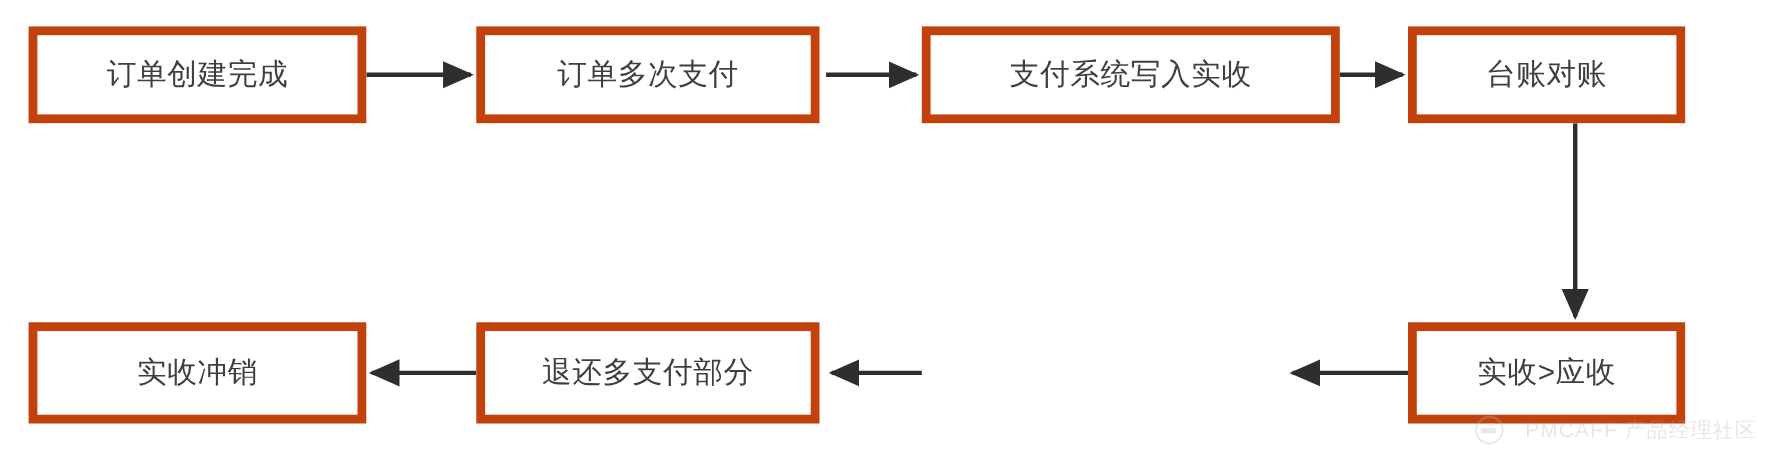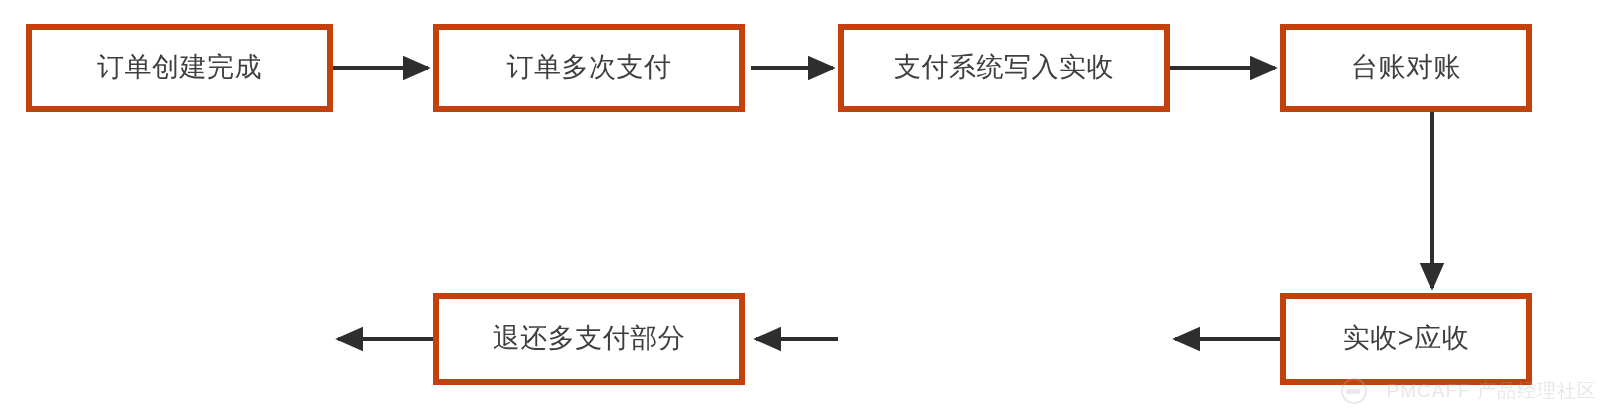--- a/index.html
+++ b/index.html
@@ -13,41 +13,41 @@
   #canvas {
     position: relative;
     width: 1615px;
     height: 410px;
     background: #ffffff;
     overflow: hidden;
   }
   .node {
     position: absolute;
     box-sizing: border-box;
-    border: 6px solid #c2410c;
+    border: 8px solid #c2410c;
     background: #ffffff;
     display: flex;
     align-items: center;
     justify-content: center;
     z-index: 3;
   }
   .node-label {
     font-size: 27px;
     line-height: 1.1;
     color: #3f3f3f;
     letter-spacing: 0.5px;
     white-space: nowrap;
     font-weight: 400;
   }
   
   .row-top  { top: 24px;  height: 88px; }
   .row-bot  { top: 293px; height: 92px; }
   .col-1 { left: 26px;   width: 307px; }
   .col-2 { left: 433px;  width: 312px; }
-  .col-3 { left: 838px;  width: 332px; }
+  .col-3 { left: 838px;  width: 380px; }
   .col-4 { left: 1280px; width: 252px; }
 
   
   #edges {
     position: absolute;
     left: 0; top: 0;
     width: 1615px;
     height: 410px;
     z-index: 2;
   }
@@ -138,19 +138,22 @@
   <div class="node row-top col-4">
     <span class="node-label">台账对账</span>
   </div>
 
   <div class="node row-bot col-4">
     <span class="node-label">实收&gt;应收</span>
   </div>
   <div class="node row-bot col-2">
     <span class="node-label">退还多支付部分</span>
   </div>
+  <div class="node row-bot col-1">
+    <span class="node-label">实收冲销</span>
+  </div>
 
   <div class="watermark">
     <span class="watermark-mark"></span>
     <span class="watermark-text">PMCAFF 产品经理社区</span>
   </div>
 
 </div>
 
 </body></html>

